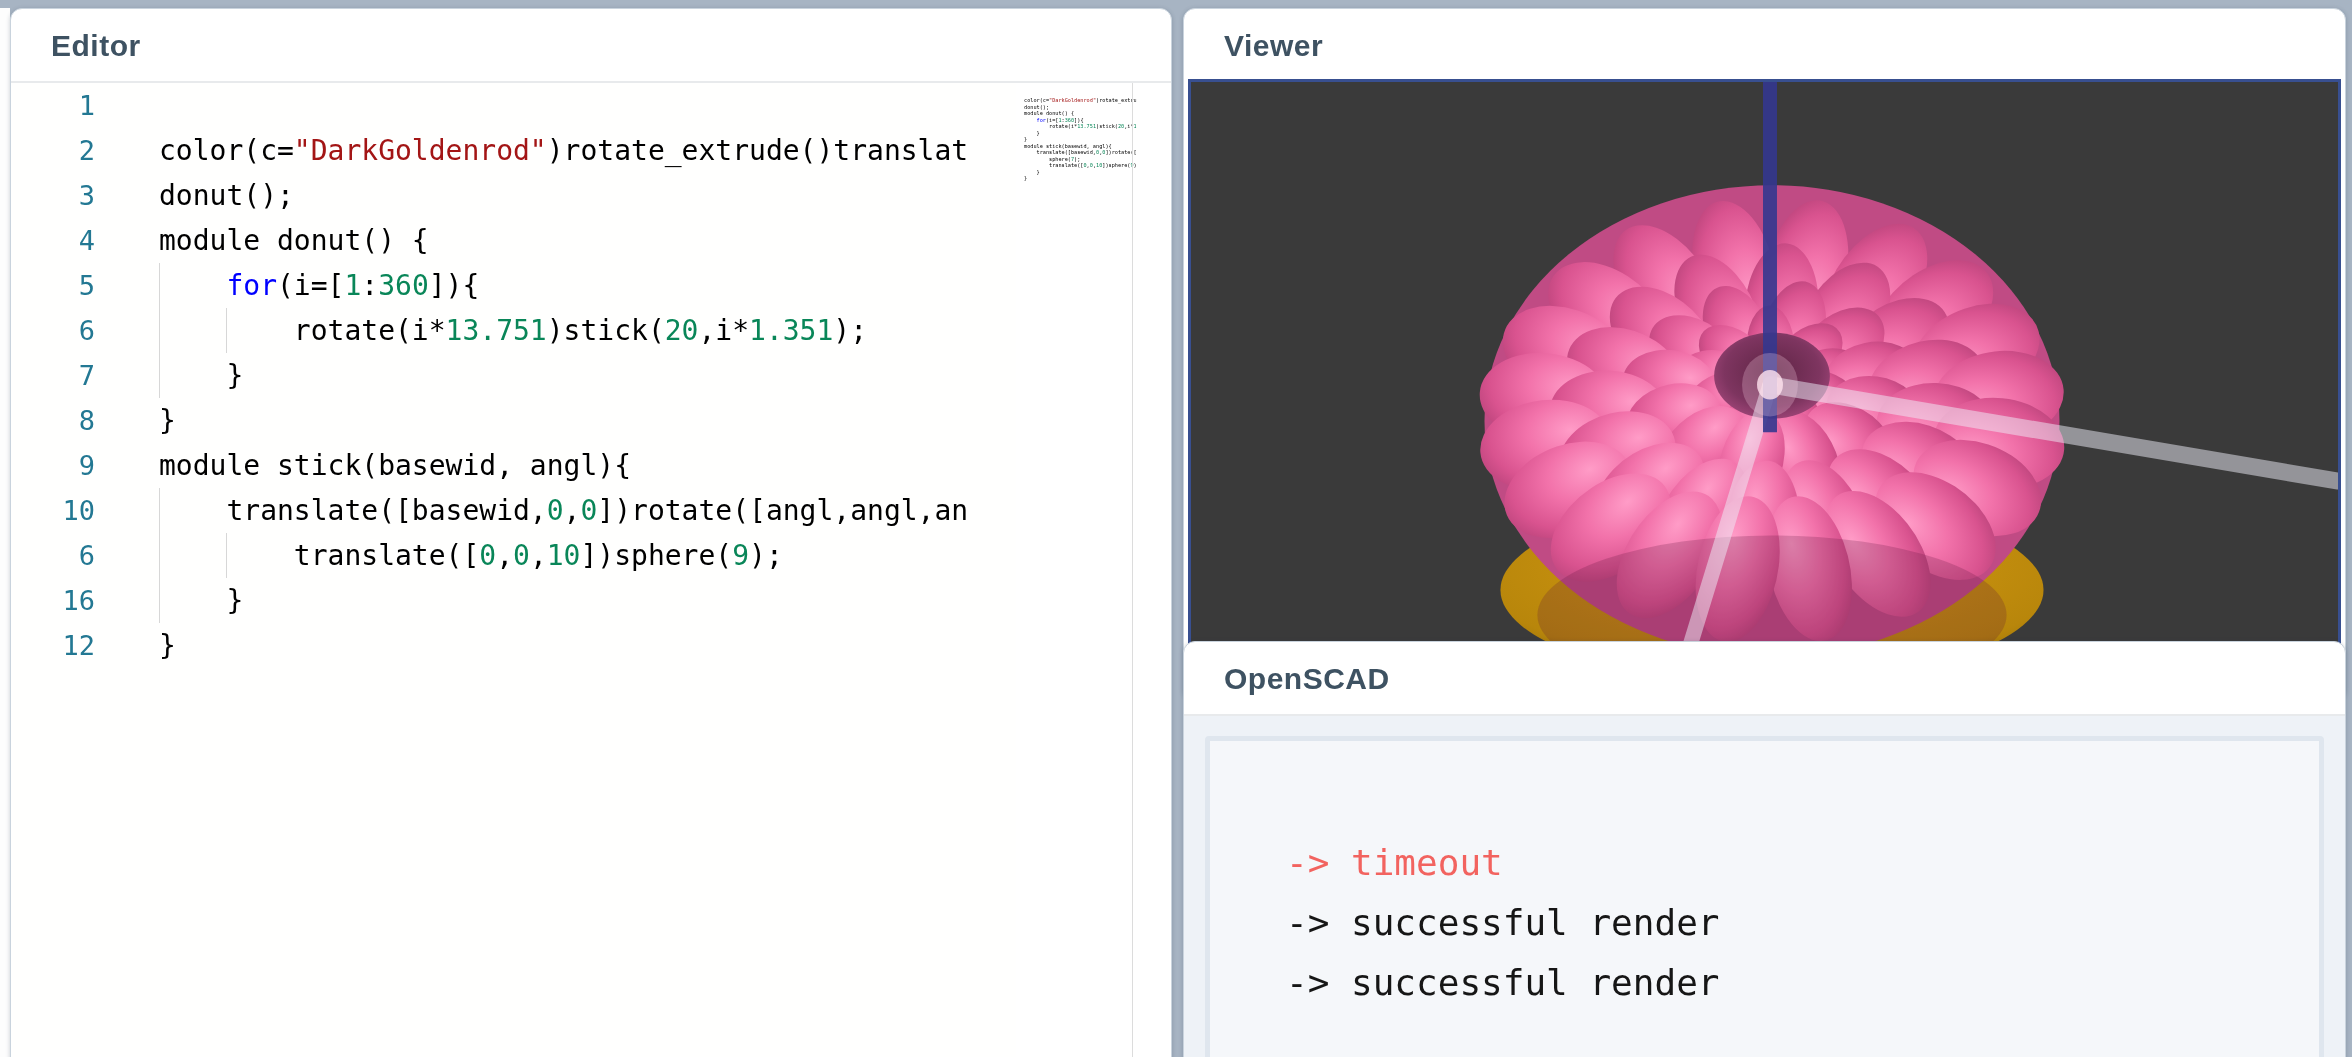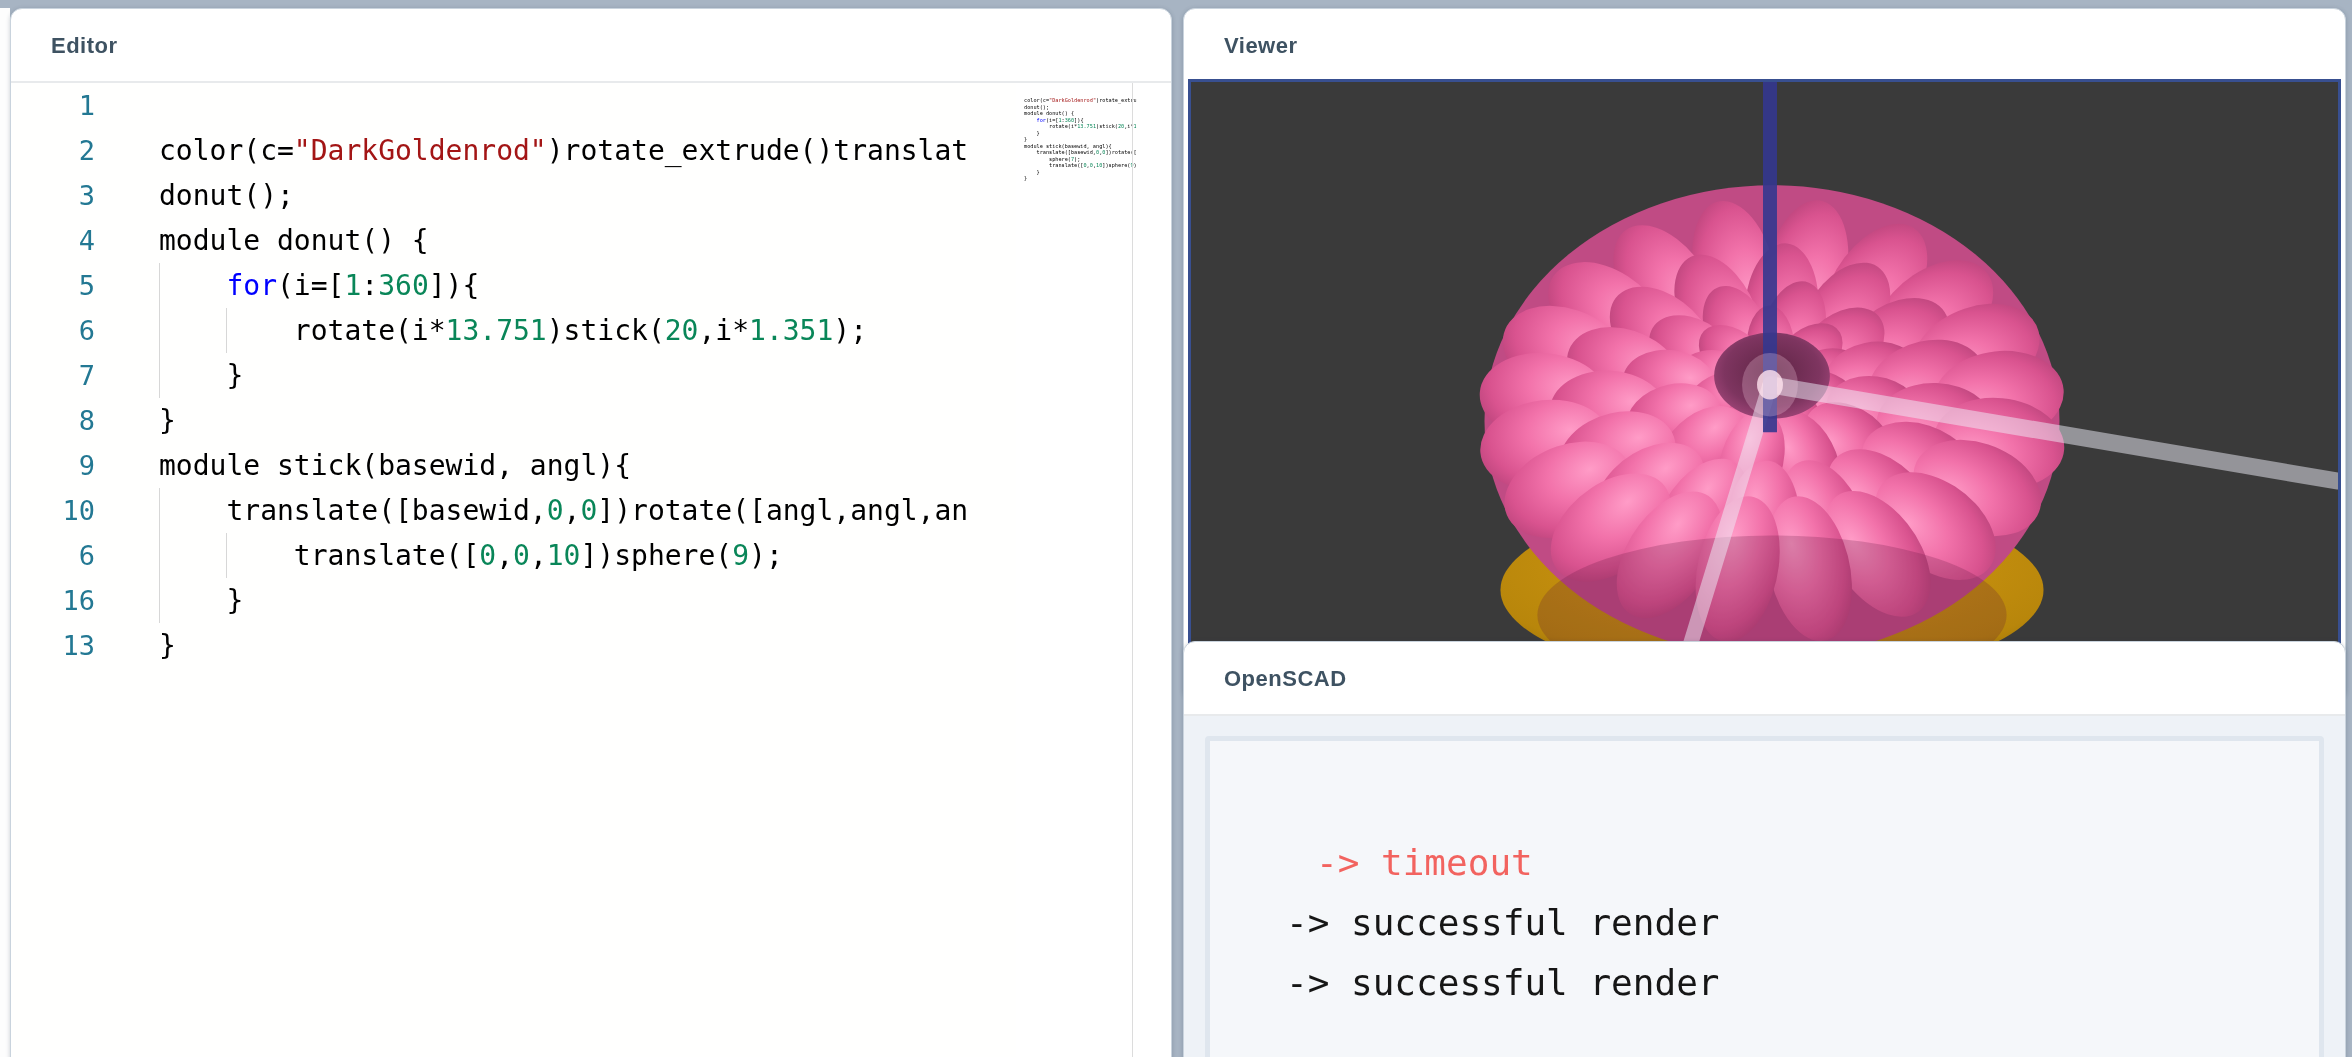--- a/index.html
+++ b/index.html
@@ -7,21 +7,21 @@
     --keyword:#0000ff; --number:#098658; --string:#a31515; --code-text:#000000;
     --console-text:#161616; --console-error:#f2635f; --viewer-background:#3a3a3a;
     --axis-z:#34378f; --axis-light:#eeeef8; --donut-pink:#f272aa;
     --donut-pink-light:#ff9cc7; --donut-pink-dark:#c04b84; --base-gold:#b8860b;
   }
   *{margin:0;padding:0;box-sizing:border-box;}
   html,body{width:2352px;height:1057px;overflow:hidden;}
   body{background:var(--page-background);font-family:"Liberation Sans",sans-serif;position:relative;}
   .card{position:absolute;background:#ffffff;border:1px solid #c9d3dd;border-radius:12px;
         box-shadow:0 1px 4px rgba(40,60,80,.25);overflow:hidden;}
-  .card-header{height:72px;line-height:74px;padding-left:40px;font-size:22px;font-weight:bold;
+  .card-header{height:72px;line-height:74px;padding-left:40px;font-size:30px;font-weight:bold;
         color:var(--panel-title);letter-spacing:.5px;}
   .hdr-divider{height:2px;background:#e8eaec;}
 
   
   #editor-card{left:10px;top:8px;width:1162px;height:1062px;}
   #code-rows{position:absolute;left:0;top:74px;right:155px;bottom:0;overflow:hidden;background:#fffffe;}
   .code-row{display:flex;height:45px;}
   .ln{width:84px;text-align:right;font-family:"DejaVu Sans Mono",monospace;font-size:27px;
       line-height:45px;color:var(--line-number);flex:0 0 84px;}
   .code-text{position:relative;flex:1;padding-left:64px;font-family:"DejaVu Sans Mono",monospace;
@@ -41,21 +41,21 @@
   #viewer-svg{display:block;width:100%;height:100%;}
 
   
   #console-card{left:1183px;top:641px;width:1163px;height:440px;}
   #console-body{position:absolute;left:0;right:0;top:74px;bottom:-60px;background:#eef2f7;}
   #console-box{position:absolute;left:21px;right:21px;top:20px;height:480px;
       border:5px solid #dfe6ee;border-radius:4px;background:#f5f7fa;
       padding:92px 76px;overflow:hidden;}
   .console-line{font-family:"DejaVu Sans Mono",monospace;font-size:36px;line-height:60px;
       color:var(--console-text);white-space:pre;}
-  .console-line.error{color:var(--console-error);margin-left:30px;}
+  .console-line.error{color:var(--console-error);}
 </style>
 </head>
 <body>
 
 <div style="position:absolute;left:0;top:8px;width:10px;bottom:0;background:#fdfdfd;"></div>
 
 <div class="card" id="editor-card">
   <div class="card-header">Editor</div>
   <div class="hdr-divider"></div>
   <div id="code-rows">
@@ -101,21 +101,21 @@
       </div>
       <div class="code-row">
         <span class="ln">6</span>
         <div class="code-text"><span class="indent-guide" style="left: 64px;"></span><span class="indent-guide" style="left: 131.4px;"></span><span>        translate([</span><span class="tk-n">0</span><span>,</span><span class="tk-n">0</span><span>,</span><span class="tk-n">10</span><span>])sphere(</span><span class="tk-n">9</span><span>);</span></div>
       </div>
       <div class="code-row">
         <span class="ln">16</span>
         <div class="code-text"><span class="indent-guide" style="left: 64px;"></span><span>    }</span></div>
       </div>
       <div class="code-row">
-        <span class="ln">13</span>
+        <span class="ln">12</span>
         <div class="code-text"><span>}</span></div>
       </div>
     </div>
   <div id="minimap">
     <div id="mini-rows">
         <div class="mini-line">&nbsp;</div>
         <div class="mini-line"><span>color(c=</span><span class="tk-s">"DarkGoldenrod"</span><span>)rotate_extrude()translat</span></div>
         <div class="mini-line"><span>donut();</span></div>
         <div class="mini-line"><span>module donut() {</span></div>
         <div class="mini-line"><span>    </span><span class="tk-k">for</span><span>(i=[</span><span class="tk-n">1</span><span>:</span><span class="tk-n">360</span><span>]){</span></div>

